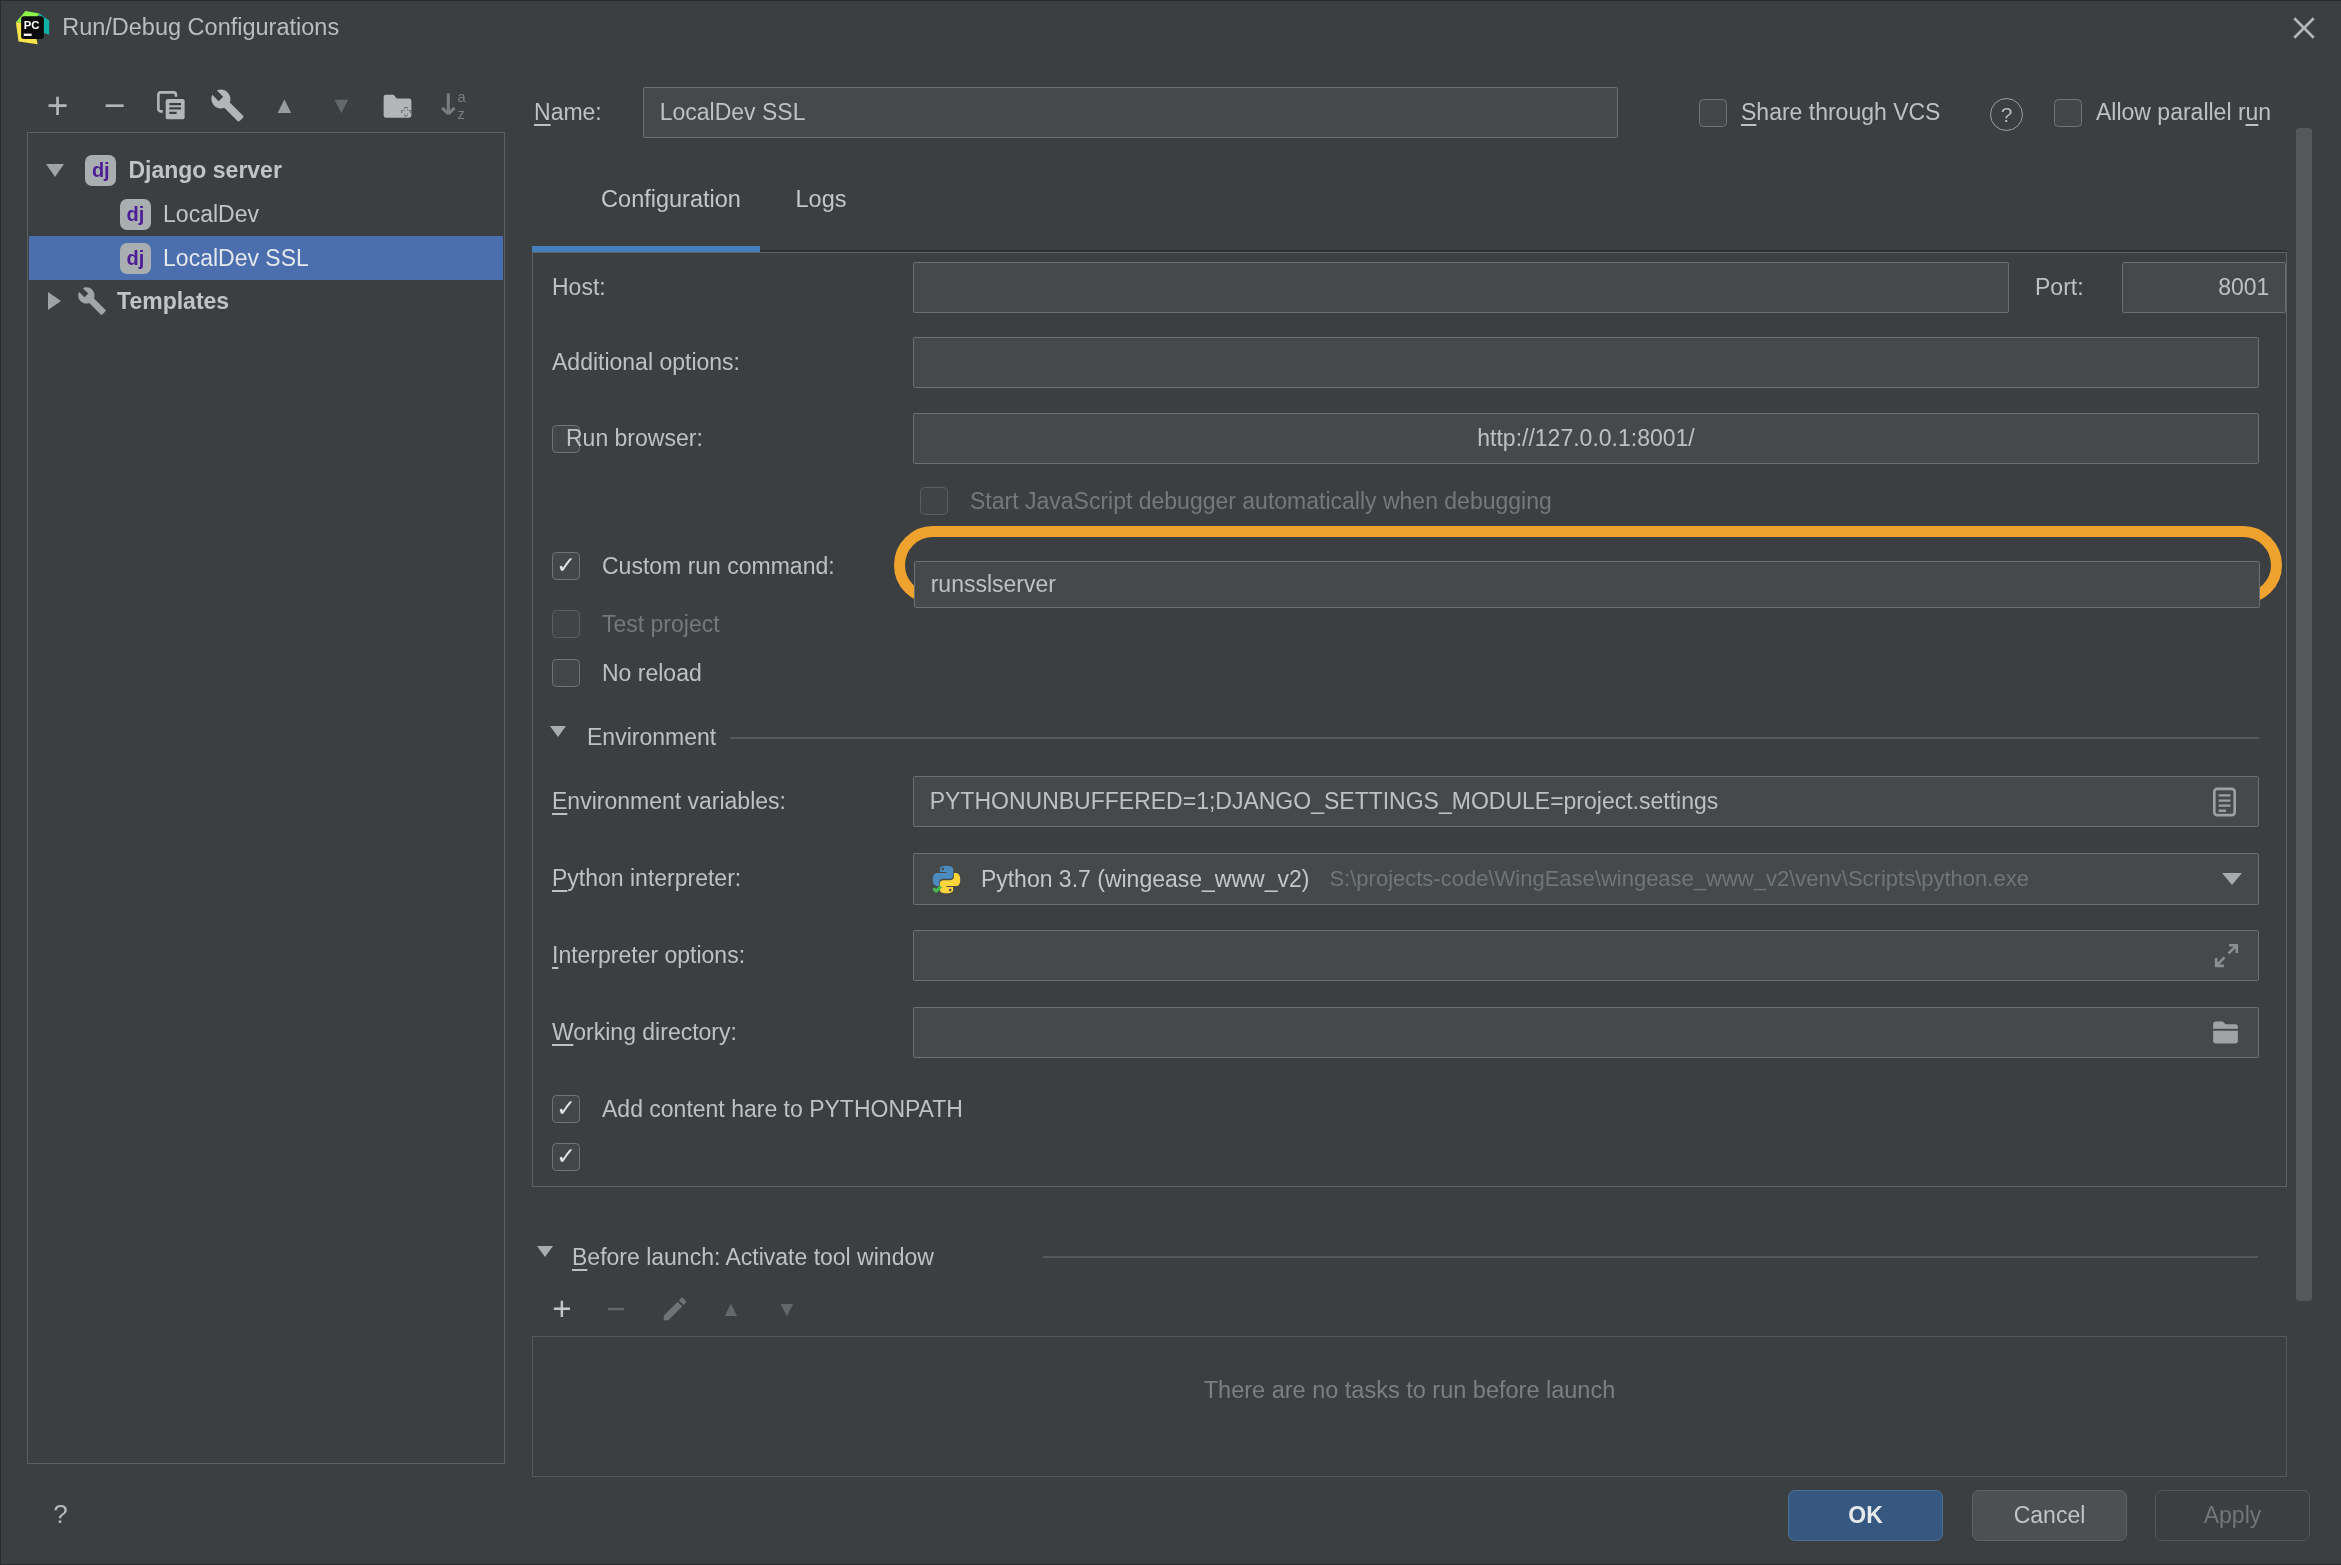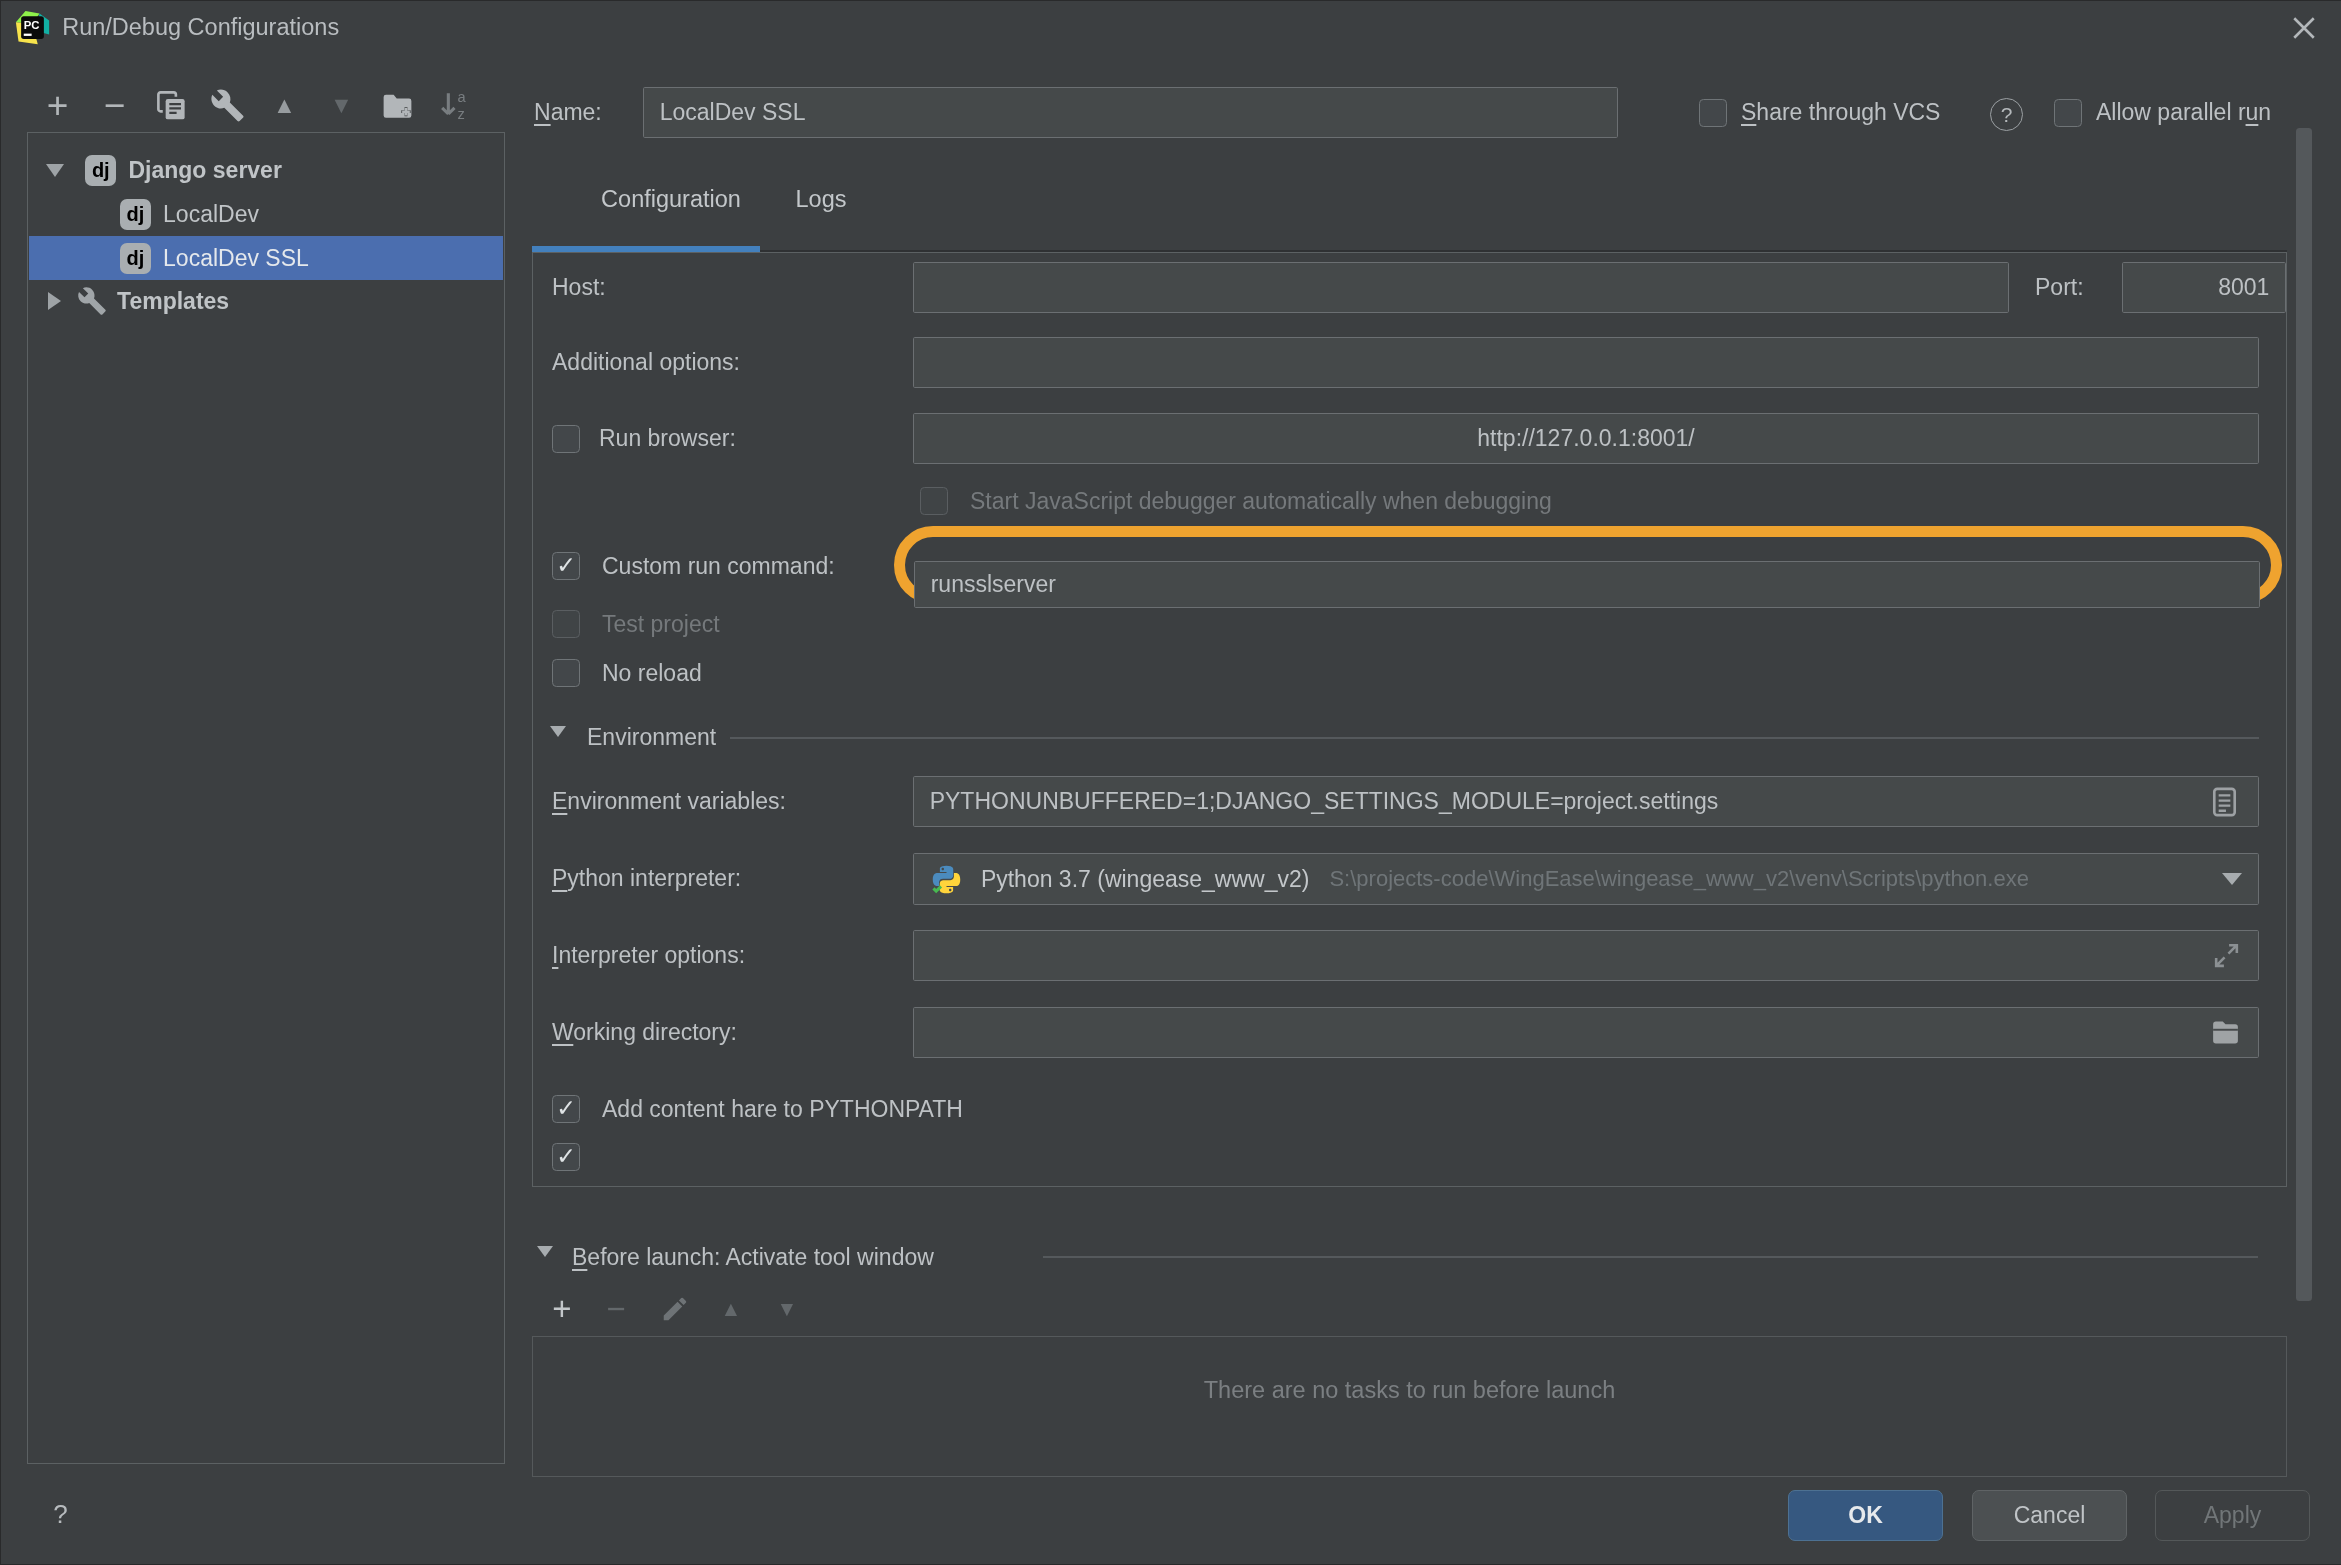--- a/index.html
+++ b/index.html
@@ -20,21 +20,21 @@
   .tool-ic { position: absolute; top: 80px; width: 49px; height: 49px; display: flex; align-items: center; justify-content: center; font-size: 37px; color: #b2b6b9; }
   .tool-ic.tri { font-size: 23px; }
   .c-mid { color: #979c9f; }
   .c-dim { color: #63686b; }
 
   
   .tree-panel { position: absolute; left: 26px; top: 131px; width: 478px; height: 1332px; border: 0.9px solid #5c6163; background: #3c3f41; }
   .tree-row { position: absolute; left: 0.9px; right: 0.9px; height: 44px; display: flex; align-items: center; font-size: 23px; color: #c0c4c7; }
   .tree-row.selected { background: #4b6eaf; color: #e4e8ec; }
   .tree-row .bold { font-weight: bold; }
-  .dj-badge { display: inline-flex; align-items: center; justify-content: center; width: 31px; height: 31px; border-radius: 7px; background: #a9aeb1; color: #000000; font-weight: bold; font-size: 20px; flex: none; }
+  .dj-badge { display: inline-flex; align-items: center; justify-content: center; width: 31px; height: 31px; border-radius: 7px; background: #a9aeb1; color: #4c1d95; font-weight: bold; font-size: 20px; flex: none; }
   .tri-right { width: 0; height: 0; border-top: 9.6px solid transparent; border-bottom: 9.6px solid transparent; border-left: 13px solid #9ea3a6; }
   .tri-down-s { width: 0; height: 0; border-left: 9.6px solid transparent; border-right: 9.6px solid transparent; border-top: 13px solid #9ea3a6; }
 
   
   .lbl { position: absolute; font-size: 23px; color: #bdc1c4; height: 51px; line-height: 51px; white-space: nowrap; }
   .mn { text-decoration: underline; text-underline-offset: 4.4px; }
   .tf { position: absolute; height: 51px; background: #45494a; border: 0.9px solid #6b6f72; border-radius: 1.7px; font-family: "Liberation Sans", "DejaVu Sans", sans-serif; font-size: 23px; color: #bdc1c4; padding: 0 15.7px; outline: none; }
   div.tf { display: flex; align-items: center; gap: 6px; }
   .cb { position: absolute; width: 28px; height: 28px; border: 1.7px solid #6f7477; background: #43474a; border-radius: 4.4px; }
   .cb.checked::after { content: "\2713"; display: block; text-align: center; font-size: 23.5px; line-height: 24.4px; color: #dfe3e5; }
@@ -179,21 +179,21 @@
 
   <div class="lbl" style="left:551px; top:261px">Host:</div>
   <input class="tf" style="left: 912px; top: 261px; width: 1096px;" value="">
   <div class="lbl" style="left:2034px; top:261px">Port:</div>
   <input class="tf" style="left: 2121px; top: 261px; width: 164px; text-align: right;" value="8001">
 
   <div class="lbl" style="left:551px; top:336px">Additional options:</div>
   <input class="tf" style="left: 912px; top: 336px; width: 1346px;" value="">
 
   <span class="cb" style="left:551px; top:424px"></span>
-  <div class="lbl" style="left:598px; top:412px">Run browser:</div>
+  <div class="lbl" style="left:565px; top:412px">Run browser:</div>
   <input class="tf" style="left: 912px; top: 412px; width: 1346px; text-align: center;" value="http://127.0.0.1:8001/">
 
   <span class="cb dimcb" style="left:919px; top:486px"></span>
   <div class="lbl dim" style="left:969px; top:475px">Start JavaScript debugger automatically when debugging</div>
 
   <span class="cb checked" style="left:551px; top:551px"></span>
   <div class="lbl" style="left:601px; top:540px">Custom run command:</div>
   <div class="ring"></div>
   <input class="tf" style="left: 913px; top: 560px; width: 1346px; height: 47px;" value="runsslserver">
 

